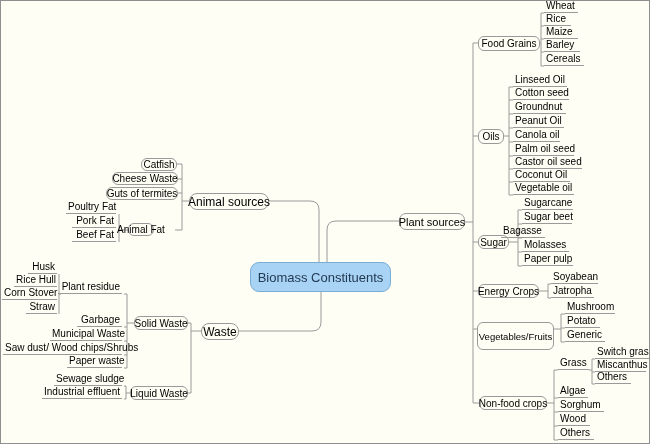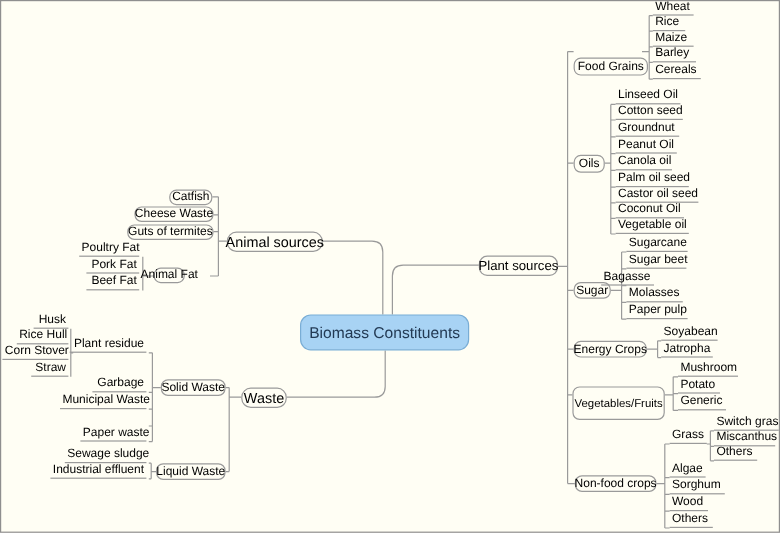--- a/index.html
+++ b/index.html
@@ -73,28 +73,29 @@
   <div class="bubble" style="left:129px;top:385px;width:58px;height:14px;">Liquid Waste</div>
 
   <div class="leaf l" style="right:527px;top:280px;width:64px;">Plant residue</div>
   <div class="leaf l" style="right:592px;top:260px;width:29px;">Husk</div>
   <div class="leaf l" style="right:592px;top:273px;width:43px;">Rice Hull</div>
   <div class="leaf l" style="right:592px;top:286px;width:55px;">Corn Stover</div>
   <div class="leaf l" style="right:592px;top:300px;width:31px;">Straw</div>
 
   <div class="leaf l" style="right:527px;top:313px;width:45px;">Garbage</div>
   <div class="leaf l" style="right:527px;top:327px;width:72px;">Municipal Waste</div>
+  <div class="leaf l" style="right:527px;top:341px;width:119px;">Saw dust/ Wood chips/Shrubs</div>
   <div class="leaf l" style="right:527px;top:354px;width:55px;">Paper waste</div>
 
   <div class="leaf l" style="right:527px;top:372px;width:68px;">Sewage sludge</div>
   <div class="leaf l" style="right:527px;top:385px;width:80px;">Industrial effluent</div>
 
   <div class="bubble md" style="left:398px;top:212px;width:66px;height:17px;">Plant sources</div>
 
-  <div class="bubble" style="left:477px;top:47px;width:62px;height:15px;">Food Grains</div>
+  <div class="bubble" style="left:477px;top:35px;width:62px;height:15px;">Food Grains</div>
   <div class="leaf" style="left:543px;top:-1px;width:34px;">Wheat</div>
   <div class="leaf" style="left:543px;top:12px;width:27px;">Rice</div>
   <div class="leaf" style="left:543px;top:25px;width:34px;">Maize</div>
   <div class="leaf" style="left:543px;top:38px;width:36px;">Barley</div>
   <div class="leaf" style="left:543px;top:52px;width:40px;">Cereals</div>
 
   <div class="bubble" style="left:477px;top:128px;width:26px;height:15px;">Oils</div>
   <div class="leaf" style="left:512px;top:73px;width:54px;">Linseed Oil</div>
   <div class="leaf" style="left:512px;top:86px;width:56px;">Cotton seed</div>
   <div class="leaf" style="left:512px;top:100px;width:53px;">Groundnut</div>

